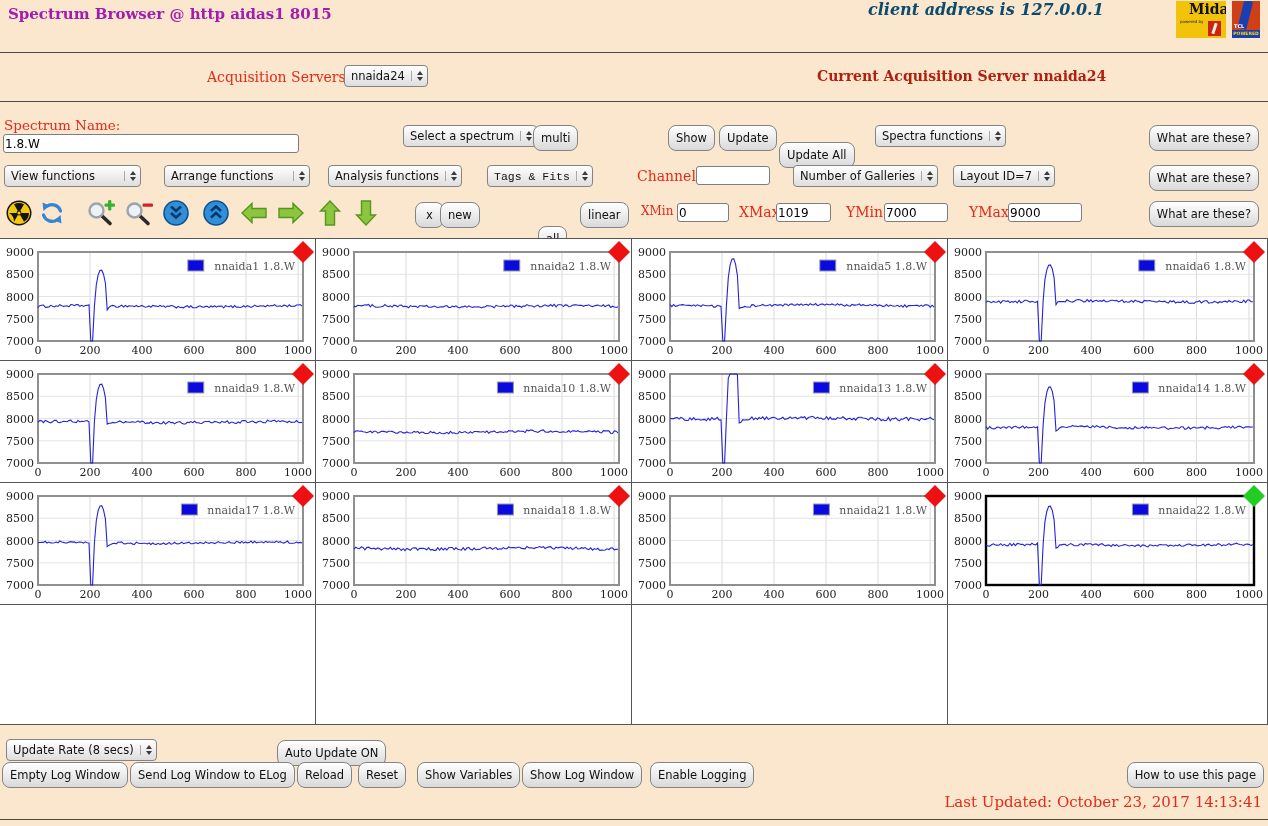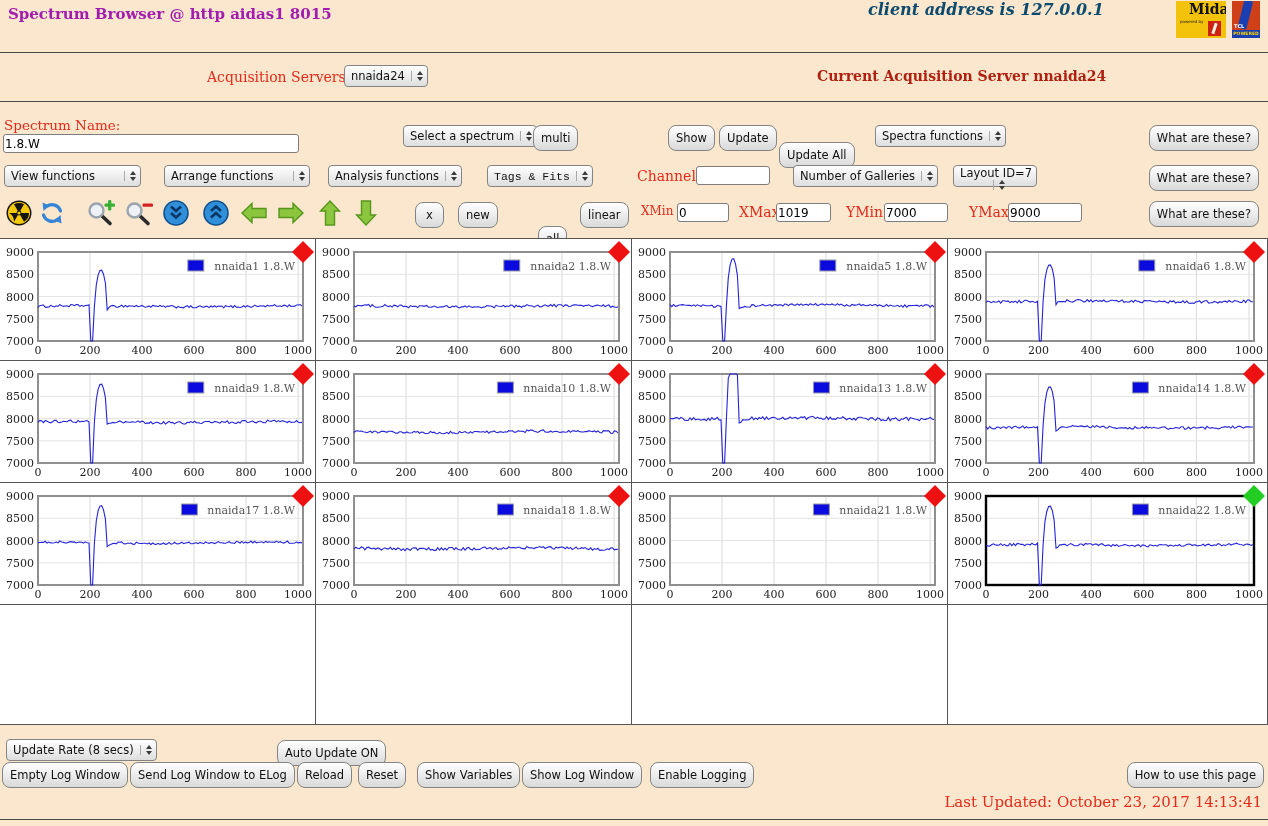--- a/index.html
+++ b/index.html
@@ -128,21 +128,21 @@
     </span>
     <span class="rlabel" style="left:637px;top:66px;font-size:14px;">Channel:</span>
     <input class="inp" style="left: 696px; top: 64px; width: 70px;" value="">
     <span class="select" style="left:793px;top:63px;">
       <span>Number of Galleries</span>
       <span class="spin">
           <span class="up"></span>
           <span class="dn"></span>
         </span>
     </span>
-    <span class="select" style="left:953px;top:63px;flex-direction:column;">
+    <span class="select" style="left:953px;top:63px;">
       <span>Layout ID=7</span>
       <span class="spin">
           <span class="up"></span>
           <span class="dn"></span>
         </span>
     </span>
     <span class="btn" style="right:9px;top:63px;">What are these?</span>
 
     <span class="icon" style="left:5px;top:97px;">
       <svg width="28" height="28" viewBox="0 0 28 28">
@@ -206,21 +206,21 @@
       <svg width="26" height="28" viewBox="0 0 26 28">
         <polygon points="13,2 3.5,12 8.5,12 8.5,26 17.5,26 17.5,12 22.5,12" fill="#8cc63e" stroke="#55961c" stroke-width="1.4"></polygon>
       </svg>
     </span>
     <span class="icon" style="left:353px;top:97px;width:26px;">
       <svg width="26" height="28" viewBox="0 0 26 28">
         <polygon points="13,26 3.5,16 8.5,16 8.5,2 17.5,2 17.5,16 22.5,16" fill="#8cc63e" stroke="#55961c" stroke-width="1.4"></polygon>
       </svg>
     </span>
     <span class="btn" style="left:415px;top:100px;width:29px;">x</span>
-    <span class="btn" style="left:458px;top:100px;">new</span>
+    <span class="btn" style="left:440px;top:100px;">new</span>
     <span class="btn" style="left:538px;top:100px;margin-top:24px;">all</span>
     <span class="btn" style="left:580px;top:100px;">linear</span>
     <span class="rlabel" style="left:641px;top:102px;font-size:12px;">XMin</span>
     <input class="inp" style="left: 677px; top: 101px; width: 48px;" value="0">
     <span class="rlabel" style="left:739px;top:102px;font-size:14px;">XMax</span>
     <input class="inp" style="left: 776px; top: 101px; width: 51px;" value="1019">
     <span class="rlabel" style="left:846px;top:102px;font-size:14px;">YMin</span>
     <input class="inp" style="left: 884px; top: 101px; width: 60px;" value="7000">
     <span class="rlabel" style="left:969px;top:102px;font-size:14px;">YMax</span>
     <input class="inp" style="left: 1008px; top: 101px; width: 70px;" value="9000">

